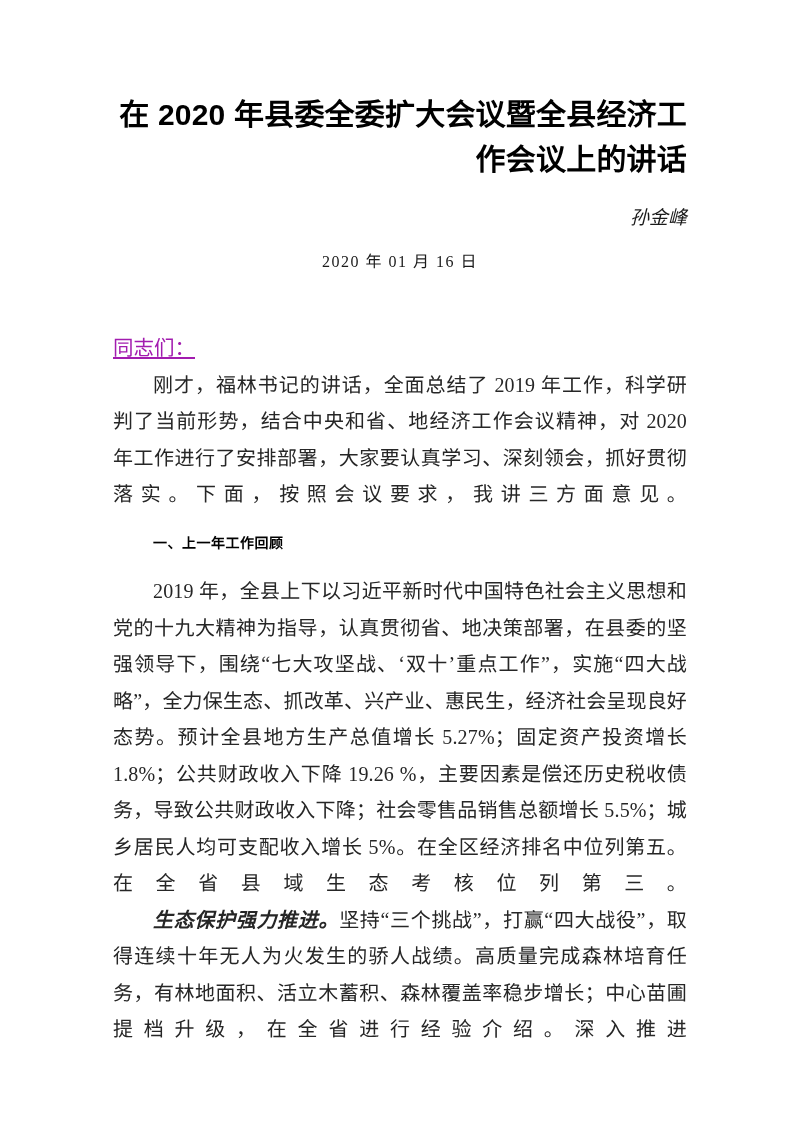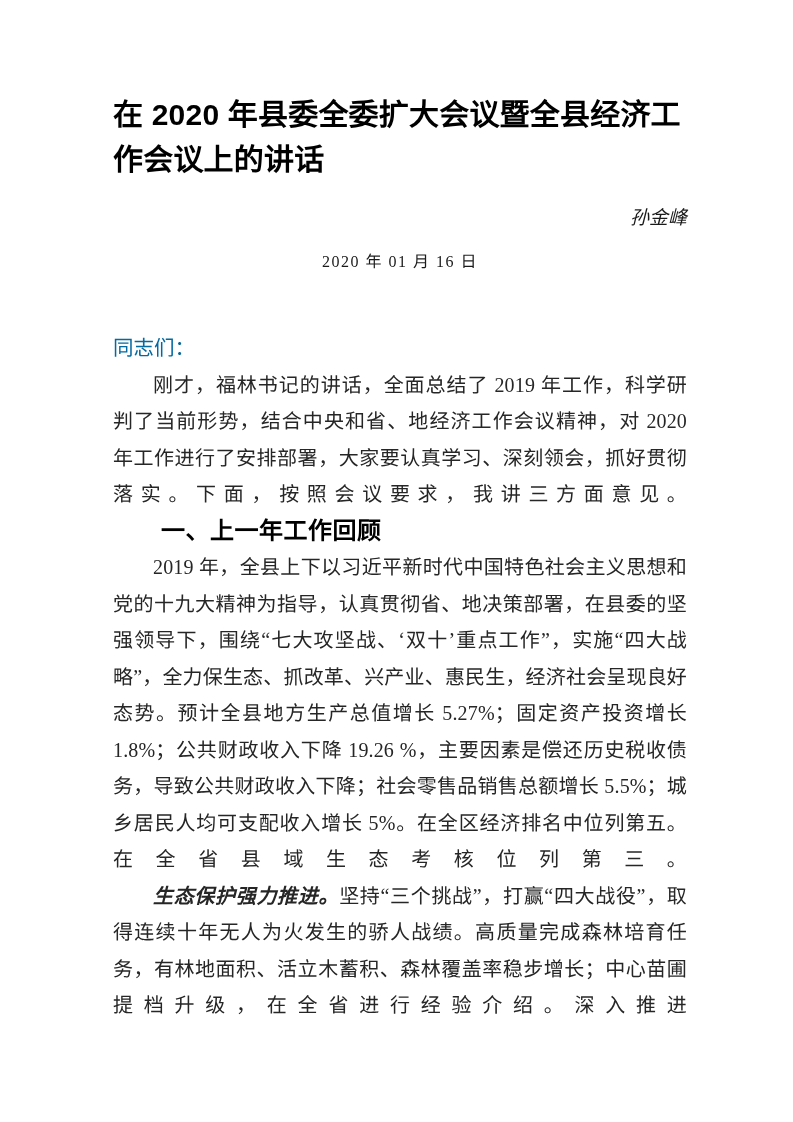--- a/index.html
+++ b/index.html
@@ -31,21 +31,21 @@
   }
 
   
   .doc-title {
     margin: 0;
     padding-top: 92px;
     font-family: "Liberation Sans", "DejaVu Sans", sans-serif;
     font-weight: 700;
     font-size: 30px;
     line-height: 45px;
-    text-align: left;
+    text-align: right;
     letter-spacing: 0.2px;
     color: #000000;
   }
   .doc-author {
     margin: 0;
     padding-top: 22px;
     font-family: "Liberation Serif", "DejaVu Serif", serif;
     font-size: 19px;
     line-height: 28px;
     text-align: right;
@@ -80,27 +80,28 @@
   p.para.indent {
     text-indent: 2em;
   }
   p.para.full {
     text-align-last: justify;
   }
   p.salutation {
     margin: 0;
     font-size: 20.5px;
     line-height: 36.5px;
-    color: #0369a1;
+    color: #a21caf;
+    text-decoration: underline;
   }
   h2.section-heading {
-    margin: 0;
-    font-family: Liberation Serif, serif;
+    margin: 12px;
+    font-family: Liberation Sans, sans-serif;
     font-weight: 700;
-    font-size: 24px;
+    font-size: 14px;
     line-height: 36.5px;
     text-indent: 2em;
     color: #000000;
     letter-spacing: 0.5px;
   }
   .lead-run {
     font-weight: 700;
     font-style: italic;
   }
 </style>

